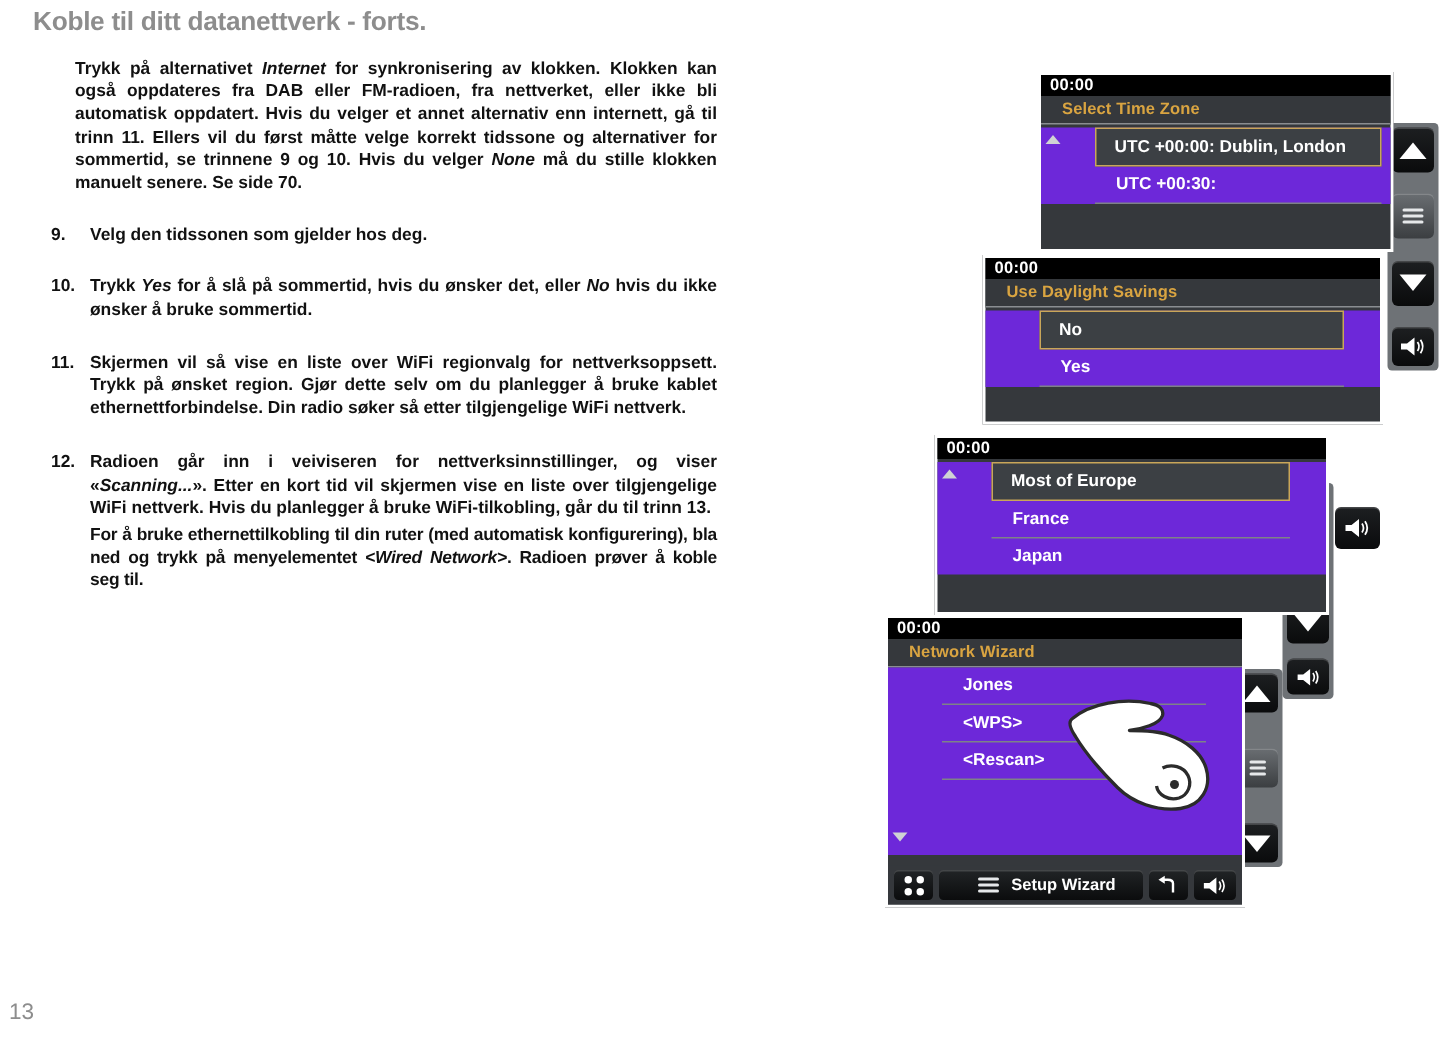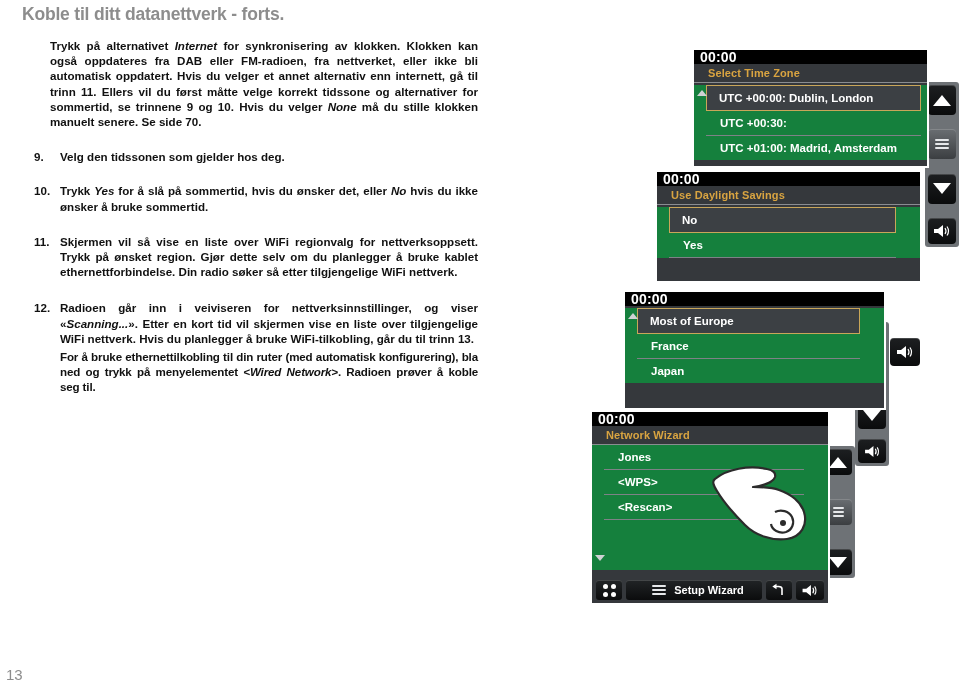--- a/index.html
+++ b/index.html
@@ -69,35 +69,35 @@
     color:#f2f2f2;
     box-shadow:inset 0 1px 0 rgba(255,255,255,0.18);
   }
   .hw-btn.light{
     background:linear-gradient(#6a6e72,#3b3e41);
   }
 
   .timebar{
     background:#000;
     color:#fff;
-    font-size:14px;font-weight:bold;
+    font-size:11px;font-weight:bold;
     padding:2px 0 2px 6px;
     letter-spacing:0.2px;
     height:14px;box-sizing:border-box;
     line-height:11px;
   }
   .dev-title{
     color:#d9a441;
     font-size:11px;font-weight:bold;
     padding:3px 0 3px 14px;
     letter-spacing:0.1px;
     border-bottom:1px solid #8a8d91;
     background:#35383c;
   }
-  .dev-list{position:relative;background:#15803d;}
+  .dev-list{position:relative;background:#6d28d9;padding-left:24px;}
   .dev-item{
     color:#ffffff;
     font-size:11.5px;font-weight:bold;
     padding:6px 0 6px 14px;
     border-bottom:1px solid #7e8287;
     margin:0 24px 0 12px;
     box-sizing:border-box;
     white-space:nowrap;
   }
   .dev-item.nodiv{border-bottom:none;}
@@ -232,21 +232,20 @@
     </div>
   </div>
 
   <div class="device" style="left:692px;top:48px;width:237px;height:120px;">
     <div class="timebar">00:00</div>
     <div class="dev-title">Select Time Zone</div>
     <div class="dev-list">
       <span class="scroll-tri up" style="left:3px;top:5px;"></span>
       <div class="dev-item sel wide">UTC +00:00: Dublin, London</div>
       <div class="dev-item wide">UTC +00:30:</div>
-      <div class="dev-item wide nodiv">UTC +01:00: Madrid, Amsterdam</div>
     </div>
   </div>
 
   <div class="device" style="left:655px;top:170px;width:267px;height:113px;">
     <div class="timebar">00:00</div>
     <div class="dev-title">Use Daylight Savings</div>
     <div class="dev-list">
       <div class="dev-item sel">No</div>
       <div class="dev-item">Yes</div>
     </div>

